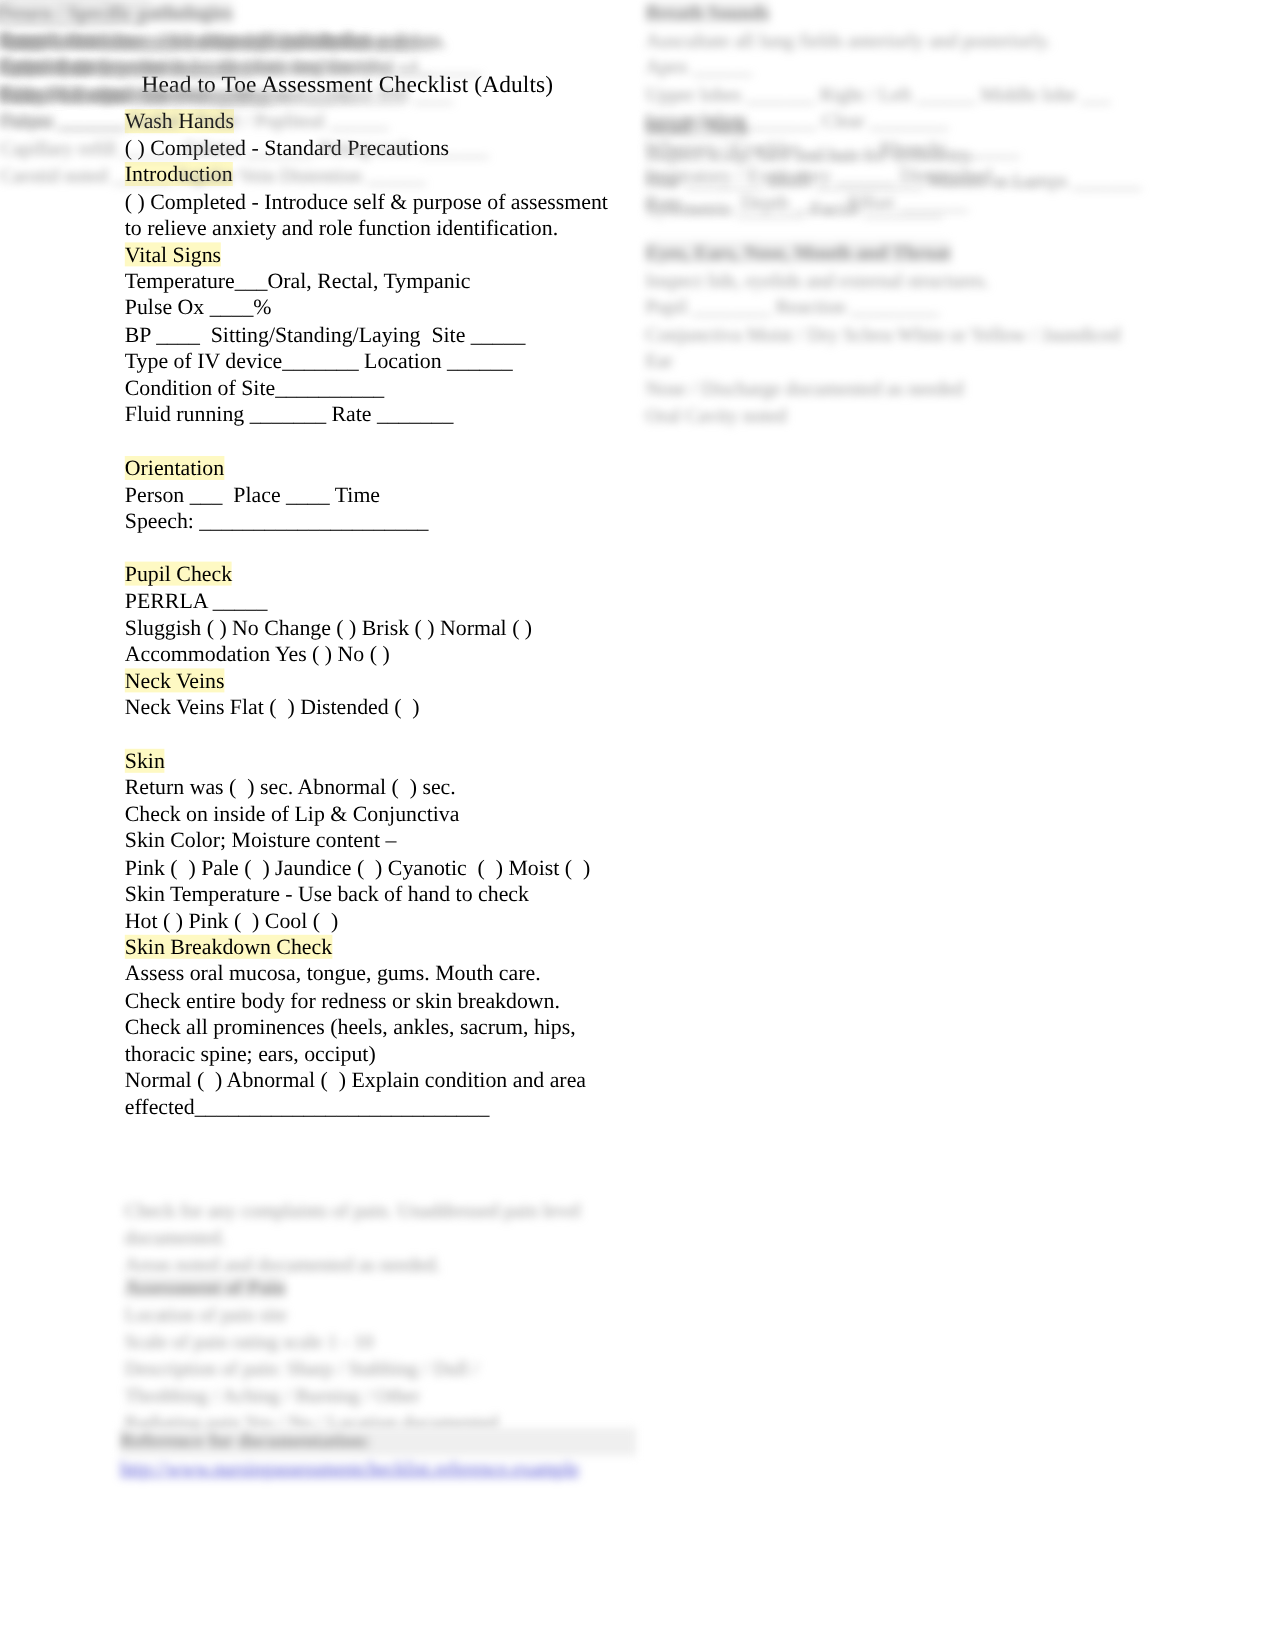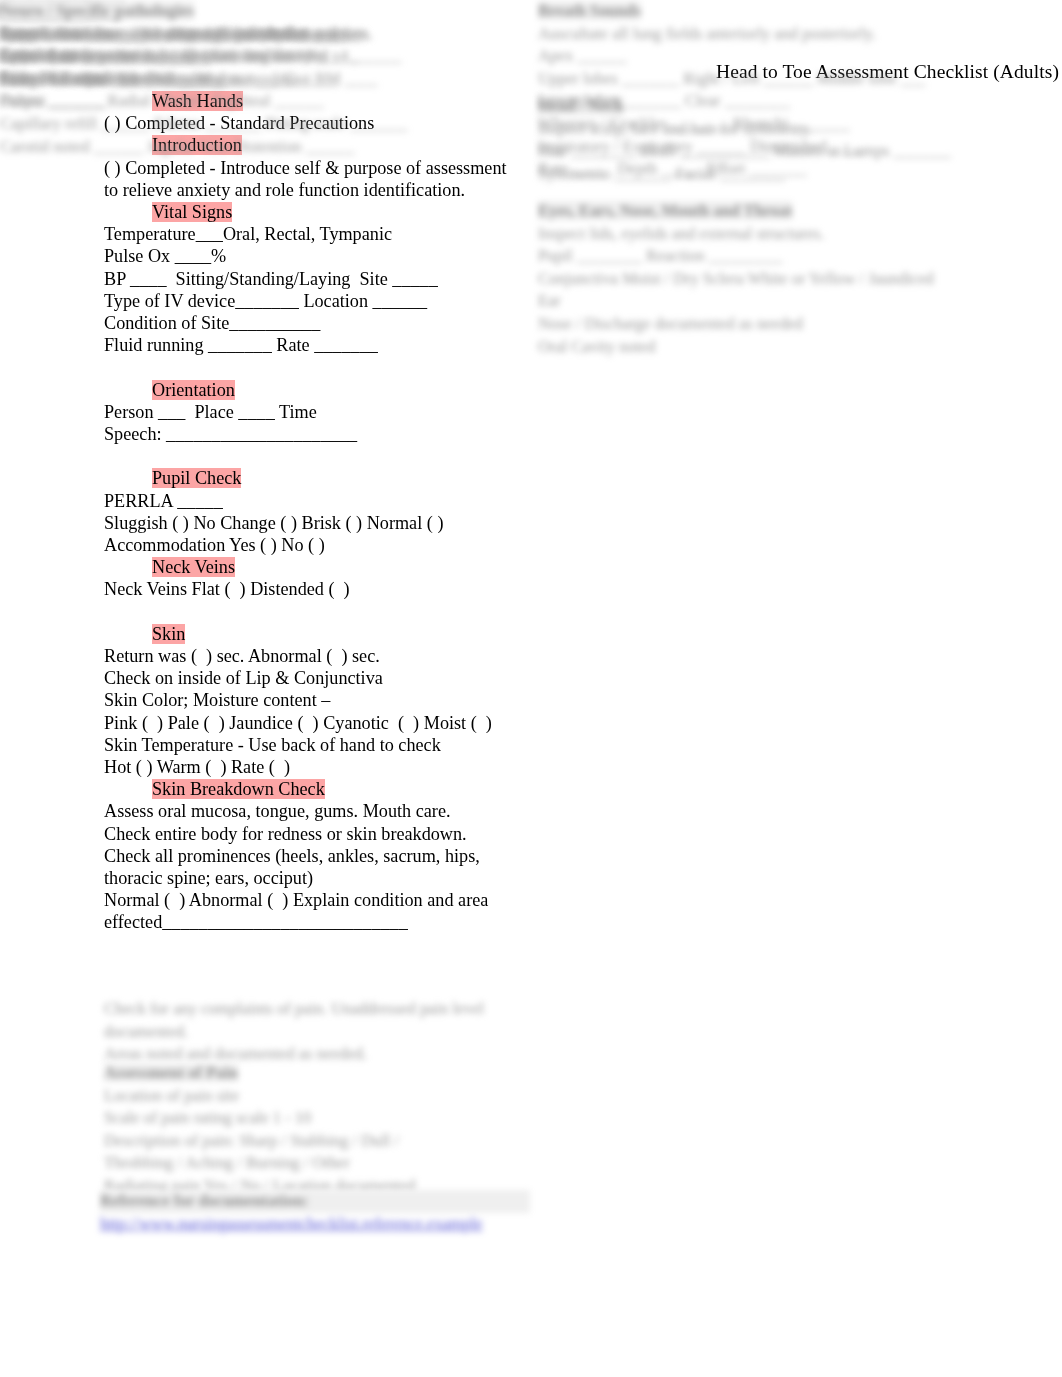--- a/index.html
+++ b/index.html
@@ -14,38 +14,38 @@
     overflow: hidden;
     position: relative;
   }
   .page { position: relative; width: 1062px; height: 1377px; background: #fff; }
 
   
   .doc-title {
     position: absolute;
     left: 0; top: 60px;
     width: 1059px;
-    text-align: right;
+    text-align: left;
     font-size: 19.5px;
     line-height: 24px;
     letter-spacing: 0.1px;
     padding-left: 118px;
   }
 
   
   .col-left {
     position: absolute;
     left: 104px; top: 90px;
     width: 432px;
     font-size: 18.2px;
     line-height: 22.2px;
   }
   .line { white-space: pre; }
   
-  .hl { background: #fca5a5; margin-left: 48px; }
+  .hl { background: #fef9c3; }
   .spacer { height: 22.2px; }
 
   
   .blurblock {
     position: absolute;
     font-family: "Liberation Serif", "DejaVu Serif", serif;
     color: #9a9a9a;
     filter: blur(3.4px);
     -webkit-filter: blur(3.4px);
     font-size: 16.4px;
@@ -102,21 +102,21 @@
       <div class="line">Accommodation Yes ( ) No ( )</div>
       <div class="line"><span class="hl">Neck Veins</span></div>
       <div class="line">Neck Veins Flat (  ) Distended (  )</div>
       <div class="spacer"></div>
       <div class="line"><span class="hl">Skin</span></div>
       <div class="line">Return was (  ) sec. Abnormal (  ) sec.</div>
       <div class="line">Check on inside of Lip &amp; Conjunctiva</div>
       <div class="line">Skin Color; Moisture content –</div>
       <div class="line">Pink (  ) Pale (  ) Jaundice (  ) Cyanotic  (  ) Moist (  )</div>
       <div class="line">Skin Temperature - Use back of hand to check</div>
-      <div class="line">Hot ( ) Warm (  ) Rate (  )</div>
+      <div class="line">Hot ( ) Pink (  ) Cool (  )</div>
       <div class="line"><span class="hl">Skin Breakdown Check</span></div>
       <div class="line">Assess oral mucosa, tongue, gums. Mouth care.</div>
       <div class="line">Check entire body for redness or skin breakdown.</div>
       <div class="line">Check all prominences (heels, ankles, sacrum, hips,</div>
       <div class="line">thoracic spine; ears, occiput)</div>
       <div class="line">Normal (  ) Abnormal (  ) Explain condition and area</div>
       <div class="line">effected___________________________</div>
     </div>
 
   <div class="blurblock" id="blur-left-1">Check for any complaints of pain. Unaddressed pain level documented.

